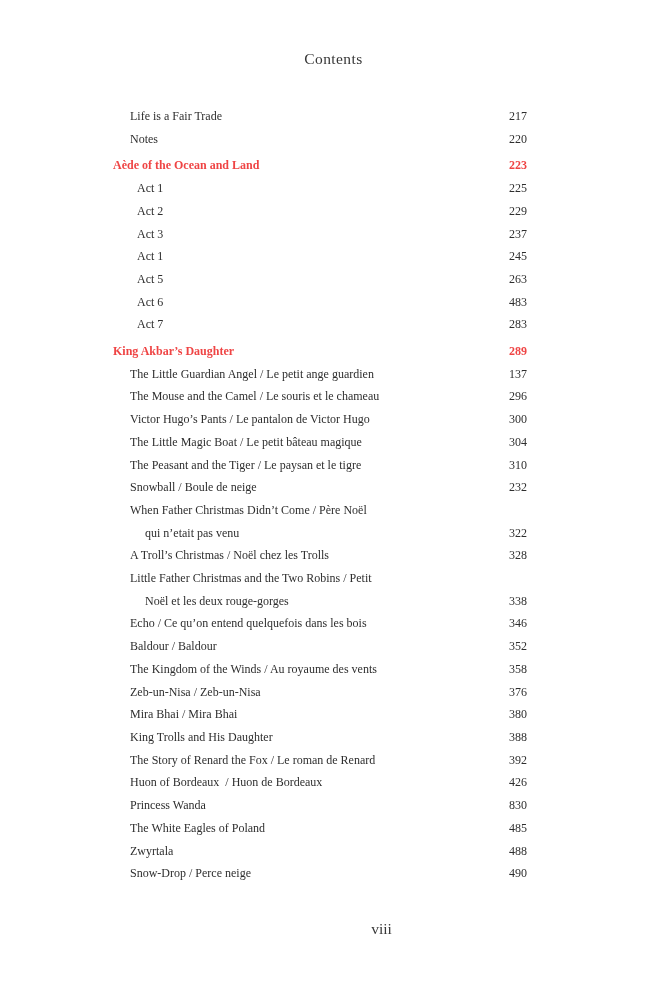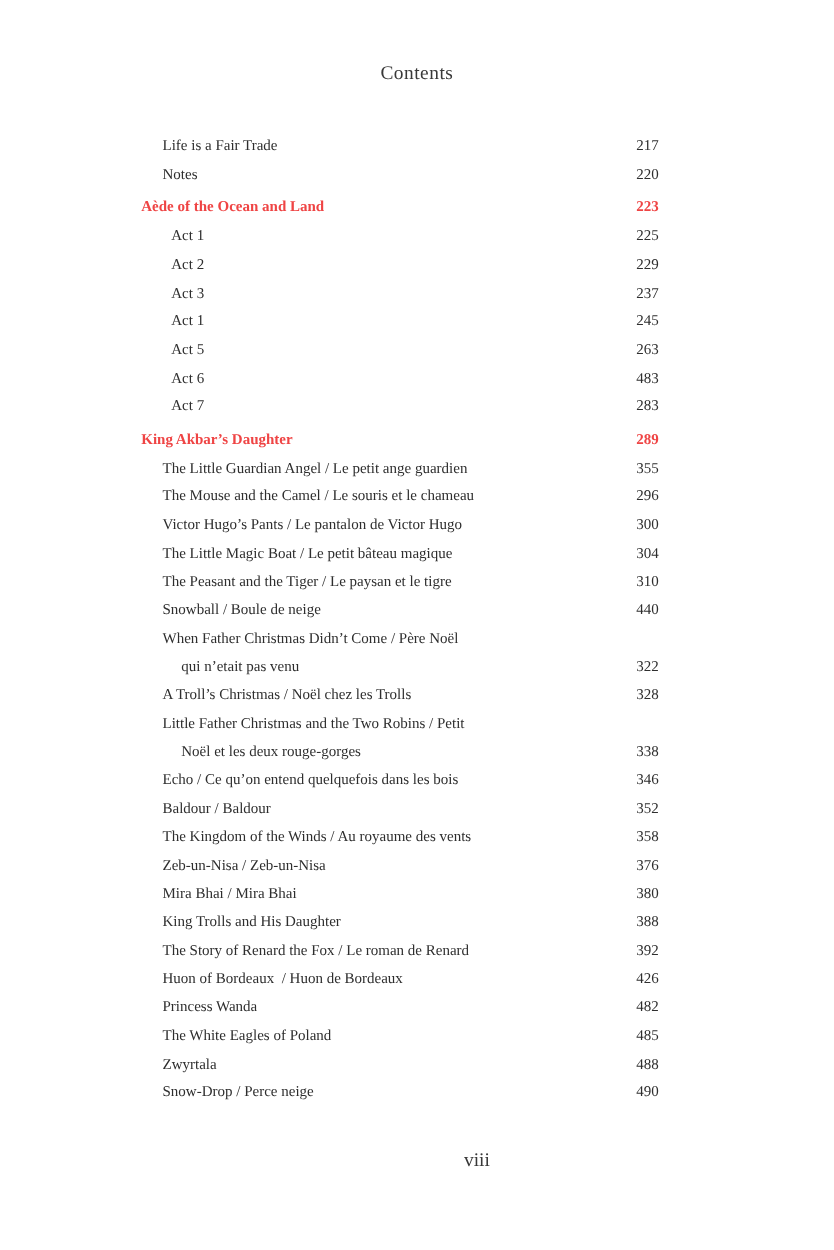--- a/index.html
+++ b/index.html
@@ -104,41 +104,41 @@
       <div class="row sub">
         <div class="t"><span class="l1">Act 7</span></div>
         <div class="p">283</div>
       </div>
       <div class="row section">
         <div class="t"><span class="l1">King Akbar’s Daughter</span></div>
         <div class="p">289</div>
       </div>
       <div class="row entry">
         <div class="t"><span class="l1">The Little Guardian Angel / Le petit ange guardien</span></div>
-        <div class="p">355</div>
+        <div class="p">137</div>
       </div>
       <div class="row entry">
         <div class="t"><span class="l1">The Mouse and the Camel / Le souris et le chameau</span></div>
         <div class="p">296</div>
       </div>
       <div class="row entry">
         <div class="t"><span class="l1">Victor Hugo’s Pants / Le pantalon de Victor Hugo</span></div>
         <div class="p">300</div>
       </div>
       <div class="row entry">
         <div class="t"><span class="l1">The Little Magic Boat / Le petit bâteau magique</span></div>
         <div class="p">304</div>
       </div>
       <div class="row entry">
         <div class="t"><span class="l1">The Peasant and the Tiger / Le paysan et le tigre</span></div>
         <div class="p">310</div>
       </div>
       <div class="row entry">
         <div class="t"><span class="l1">Snowball / Boule de neige</span></div>
-        <div class="p">440</div>
+        <div class="p">232</div>
       </div>
       <div class="row entry">
         <div class="t"><span class="l1">When Father Christmas Didn’t Come / Père Noël</span><span class="l2">qui n’etait pas venu</span></div>
         <div class="p">322</div>
       </div>
       <div class="row entry">
         <div class="t"><span class="l1">A Troll’s Christmas / Noël chez les Trolls</span></div>
         <div class="p">328</div>
       </div>
       <div class="row entry">
@@ -172,21 +172,21 @@
       <div class="row entry">
         <div class="t"><span class="l1">The Story of Renard the Fox / Le roman de Renard</span></div>
         <div class="p">392</div>
       </div>
       <div class="row entry">
         <div class="t"><span class="l1">Huon of Bordeaux  / Huon de Bordeaux</span></div>
         <div class="p">426</div>
       </div>
       <div class="row entry">
         <div class="t"><span class="l1">Princess Wanda</span></div>
-        <div class="p">482</div>
+        <div class="p">830</div>
       </div>
       <div class="row entry">
         <div class="t"><span class="l1">The White Eagles of Poland</span></div>
         <div class="p">485</div>
       </div>
       <div class="row entry">
         <div class="t"><span class="l1">Zwyrtala</span></div>
         <div class="p">488</div>
       </div>
       <div class="row entry">

